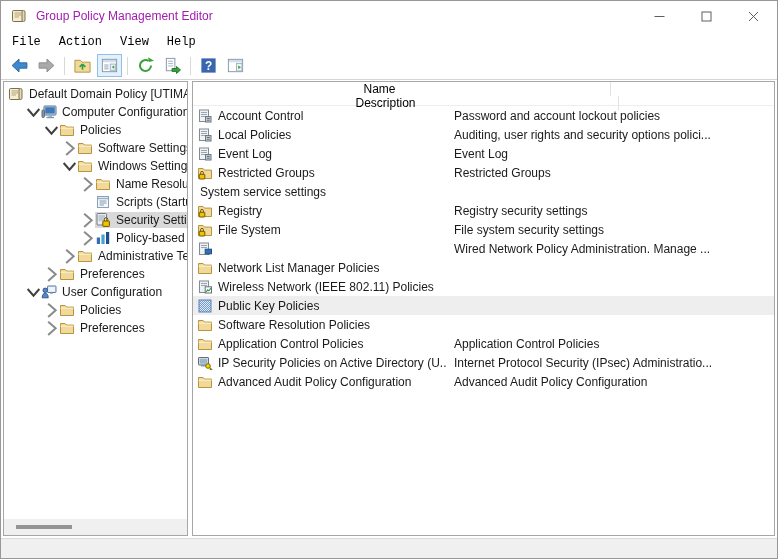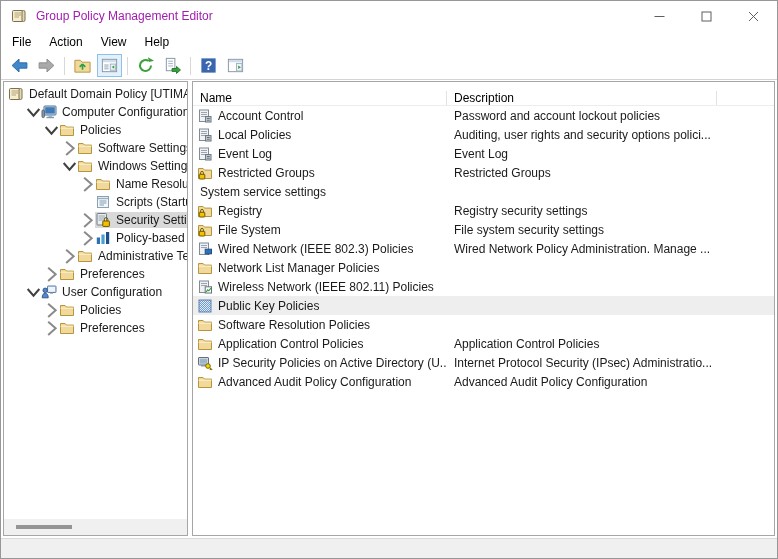--- a/index.html
+++ b/index.html
@@ -9,21 +9,21 @@
 
   
   .titlebar{height:30px;flex:none;display:flex;align-items:center;background:#fff;}
   .title-icon{margin-left:10px;}
   .title-text{margin-left:9px;color:#a21caf;}
   .win-controls{margin-left:auto;display:flex;height:100%;}
   .win-btn{width:47px;height:100%;display:flex;align-items:center;justify-content:center;}
 
   
   .menubar{height:21px;flex:none;display:flex;align-items:center;padding-left:2px;}
-  .menu-item{padding:3px 9px;color:#000;}
+  .menu-item{padding:3px 9px;color:#000;font-family:Liberation Mono, monospace;}
 
   
   .toolbar{height:27px;flex:none;display:flex;align-items:center;padding-left:5px;
            border-bottom:1px solid #d4d4d4;}
   .tool-btn{width:25px;height:23px;display:flex;align-items:center;justify-content:center;
             margin:0 1px;border:1px solid transparent;box-sizing:border-box;}
   .tool-btn.active{background:#e3f1fc;border-color:#8fc0ea;}
   .tool-sep{width:1px;height:18px;background:#d8d8d8;margin:0 4px;flex:none;}
 
   
@@ -36,21 +36,21 @@
   
   .tree{padding-top:3px;}
   .tree-row{height:18px;display:flex;align-items:center;white-space:nowrap;cursor:default;}
   .tr-indent{flex:none;height:100%;}
   .tr-chev{width:15px;flex:none;display:flex;align-items:center;justify-content:center;}
   .tr-body{display:flex;align-items:center;height:16px;flex:1;min-width:0;}
   .tr-body.selected{background:#d9d9d9;}
   .tr-label{overflow:hidden;white-space:nowrap;padding-left:5px;padding-right:2px;}
 
   
-  .list-header{height:23px;display:flex;align-items:flex-end;border-bottom:1px solid #ededed;}
+  .list-header{height:23px;display:flex;align-items:center;border-bottom:1px solid #ededed;flex-direction:column;}
   .col-h{display:flex;align-items:center;padding-left:7px;box-sizing:border-box;
          border-right:1px solid #e2e2e2;color:#000;}
   .col-name{width:254px;flex:none;}
   .col-desc{width:270px;flex:none;}
   .col-fill{flex:1;border-right:none;}
   .list-row{height:19px;display:flex;align-items:center;}
   .list-row.hl{background:#eeeeee;}
   .cell-name{width:254px;flex:none;display:flex;align-items:center;padding-left:4px;
              box-sizing:border-box;overflow:hidden;white-space:nowrap;}
   .cell-name span.txt{padding-left:5px;overflow:hidden;white-space:nowrap;}
@@ -532,21 +532,20 @@
           <div class="list-row">
             <div class="cell-name">
               <span class="icn">
                 <svg viewBox="0 0 16 16">
                   <rect x="2.5" y="2" width="9" height="11.5" fill="#eef1f3" stroke="#7f8b95"></rect>
                   <path d="M4 4.5h6M4 6.5h6" stroke="#9aa5af"></path>
                   <rect x="8.2" y="8.2" width="6.3" height="4.6" fill="#2f6fb3" stroke="#1d4e8a"></rect>
                   <rect x="10.4" y="12.8" width="2" height="1.2" fill="#55606a"></rect>
                 </svg>
               </span>
-              <span class="txt">Wired Network (IEEE 802.3) Policies</span>
             </div>
             <div class="cell-desc">Wired Network Policy Administration. Manage ...</div>
           </div>
           <div class="list-row">
             <div class="cell-name">
               <span class="icn">
                 <svg viewBox="0 0 16 16">
                   <path d="M1.5 13.5 v-10 h4.6 l1.5 1.6 h6.9 v8.4 z" fill="#f0d99b" stroke="#b8953c"></path>
                   <path d="M1.5 6.2 h13" stroke="#fdf3cf"></path>
                 </svg>

